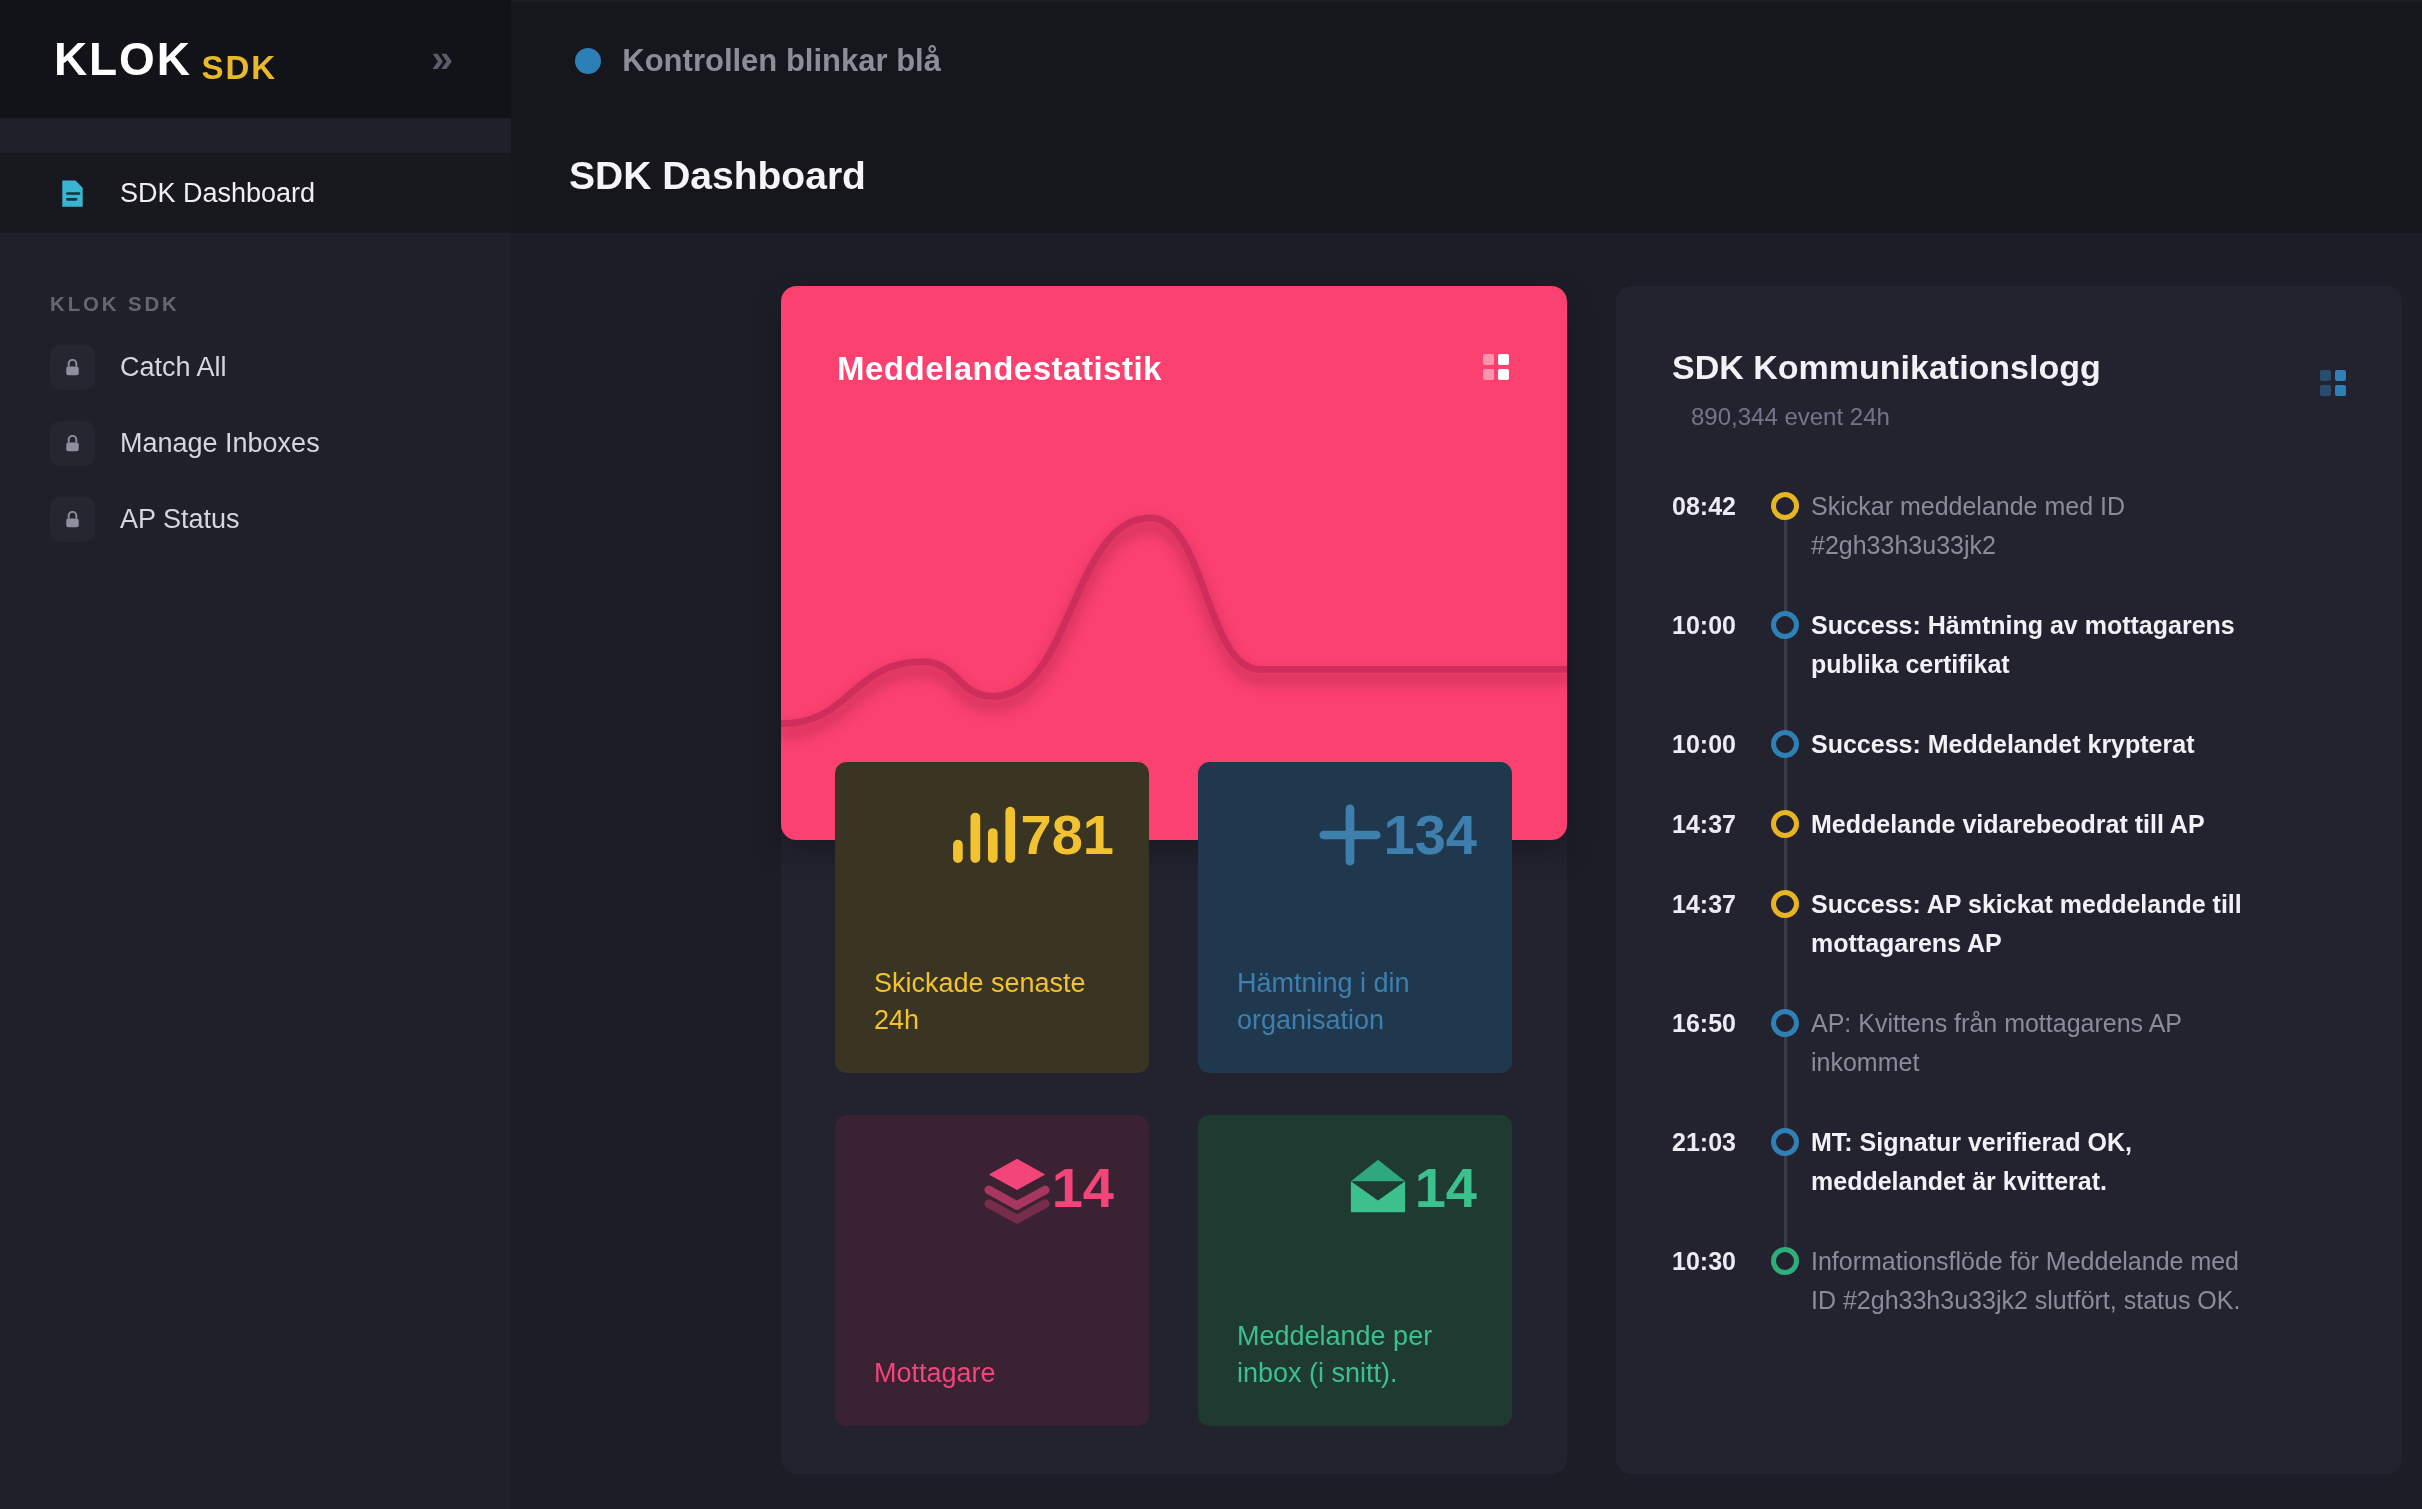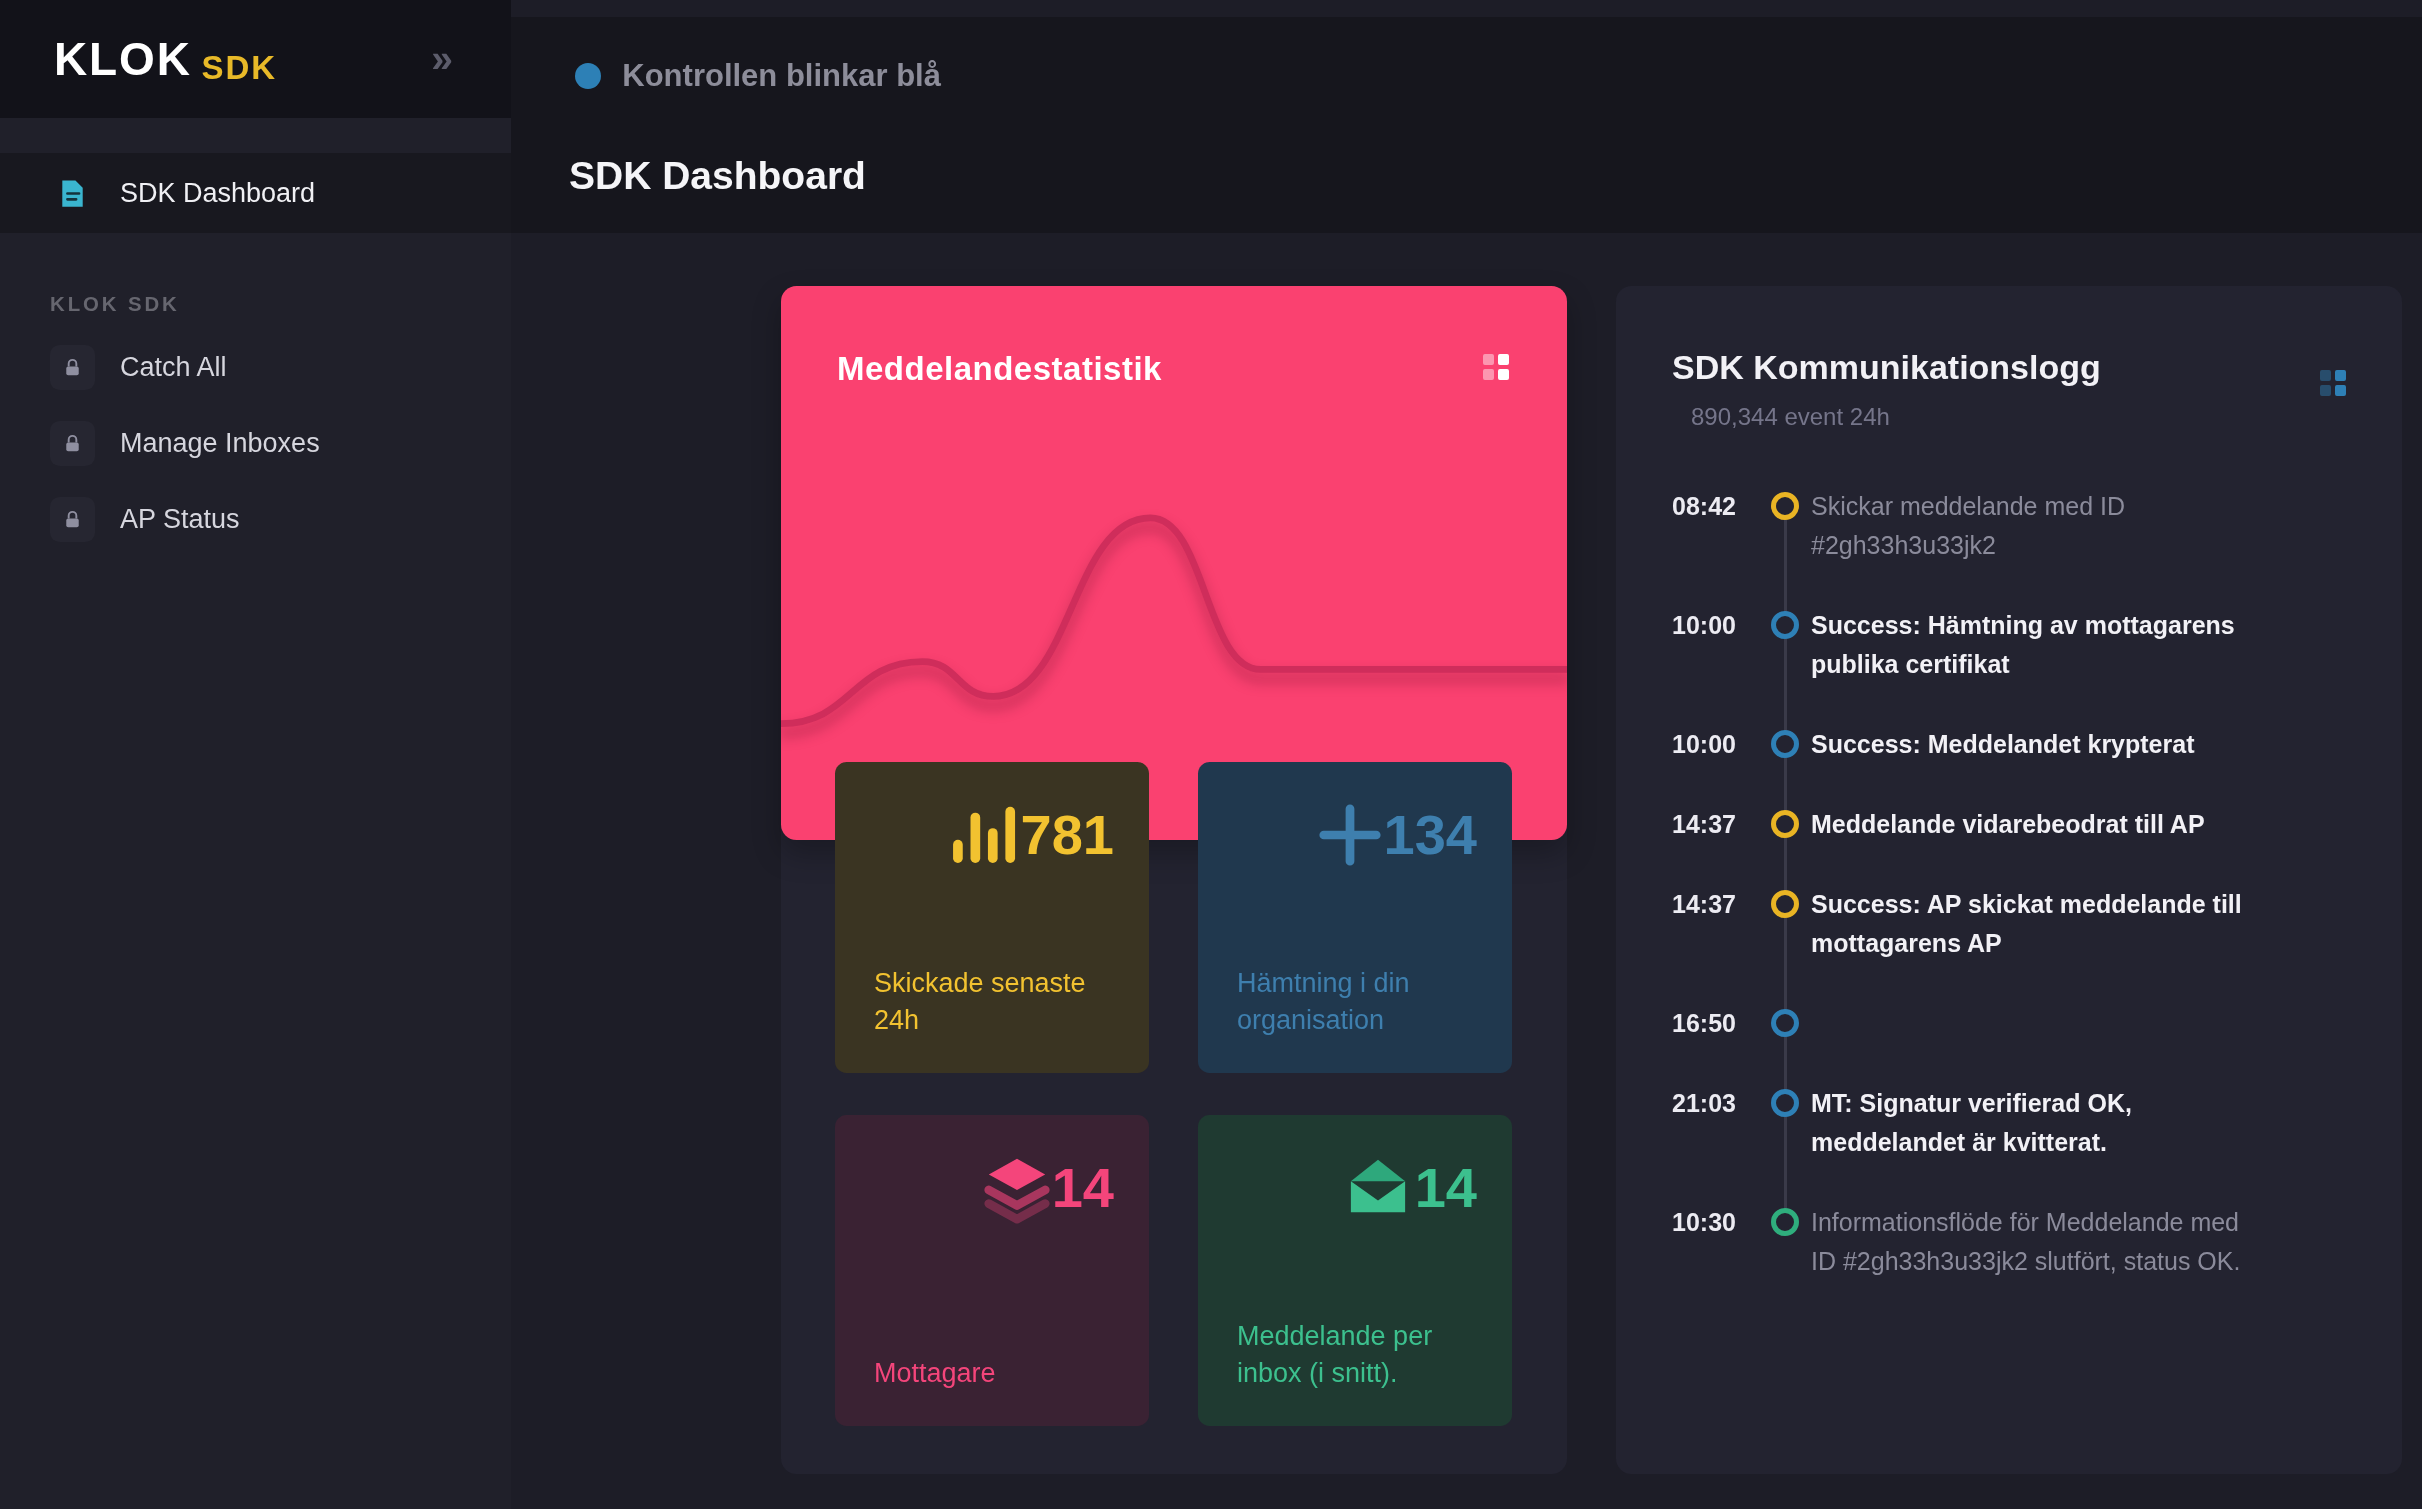--- a/index.html
+++ b/index.html
@@ -6,21 +6,21 @@
   .app{position:relative;width:2422px;height:1510px;overflow:hidden;
        font-family:"Liberation Sans",sans-serif;color:#fff;background:#1d1d27;}
 
   
   .logo-area{position:absolute;left:0;top:0;width:511px;height:118px;background:#121219;
              display:flex;align-items:center;padding-left:54px;box-sizing:border-box;cursor:pointer;}
   .logo-brand{font-size:46px;font-weight:700;color:#fff;letter-spacing:1.9px;}
   .logo-suffix{font-size:33px;font-weight:700;color:#e8b928;margin-left:9.7px;margin-top:17.5px;letter-spacing:1.9px;}
   .logo-collapse{position:absolute;right:58px;top:37px;font-size:39px;color:#5c5c6b;font-weight:700;cursor:pointer;}
 
-  .topbar{position:absolute;left:511px;top:17px;right:0;height:118px;background:#16161d;
+  .topbar{position:absolute;left:511px;top:2px;right:0;height:118px;background:#16161d;
           display:flex;align-items:center;padding-left:64px;box-sizing:border-box;gap:21.3px;}
   .status-dot{width:26px;height:26px;border-radius:50%;background:#2d80b6;flex:0 0 auto;}
   .status-text{font-size:31px;font-weight:700;color:#8d8d9a;}
 
   .page-header{position:absolute;left:511px;top:118px;right:0;height:115px;background:#16161d;
                display:flex;align-items:center;padding-left:58px;box-sizing:border-box;}
   .page-title{font-size:39px;font-weight:700;color:#f5f5f8;}
 
   
   .sidebar{position:absolute;left:0;top:118px;width:511px;bottom:0;background:#20202a;box-sizing:border-box;}
@@ -264,20 +264,21 @@
 
         <div class="log-row">
           <span class="log-time">14:37</span>
           <span class="log-dot" data-dot="yellow"></span>
           <span class="log-text" data-muted="false">Success: AP skickat meddelande till mottagarens AP</span>
         </div>
 
         <div class="log-row">
           <span class="log-time">16:50</span>
           <span class="log-dot" data-dot="blue"></span>
+          <span class="log-text" data-muted="true">AP: Kvittens från mottagarens AP inkommet</span>
         </div>
 
         <div class="log-row">
           <span class="log-time">21:03</span>
           <span class="log-dot" data-dot="blue"></span>
           <span class="log-text" data-muted="false">MT: Signatur verifierad OK, meddelandet är kvitterat.</span>
         </div>
 
         <div class="log-row">
           <span class="log-time">10:30</span>

